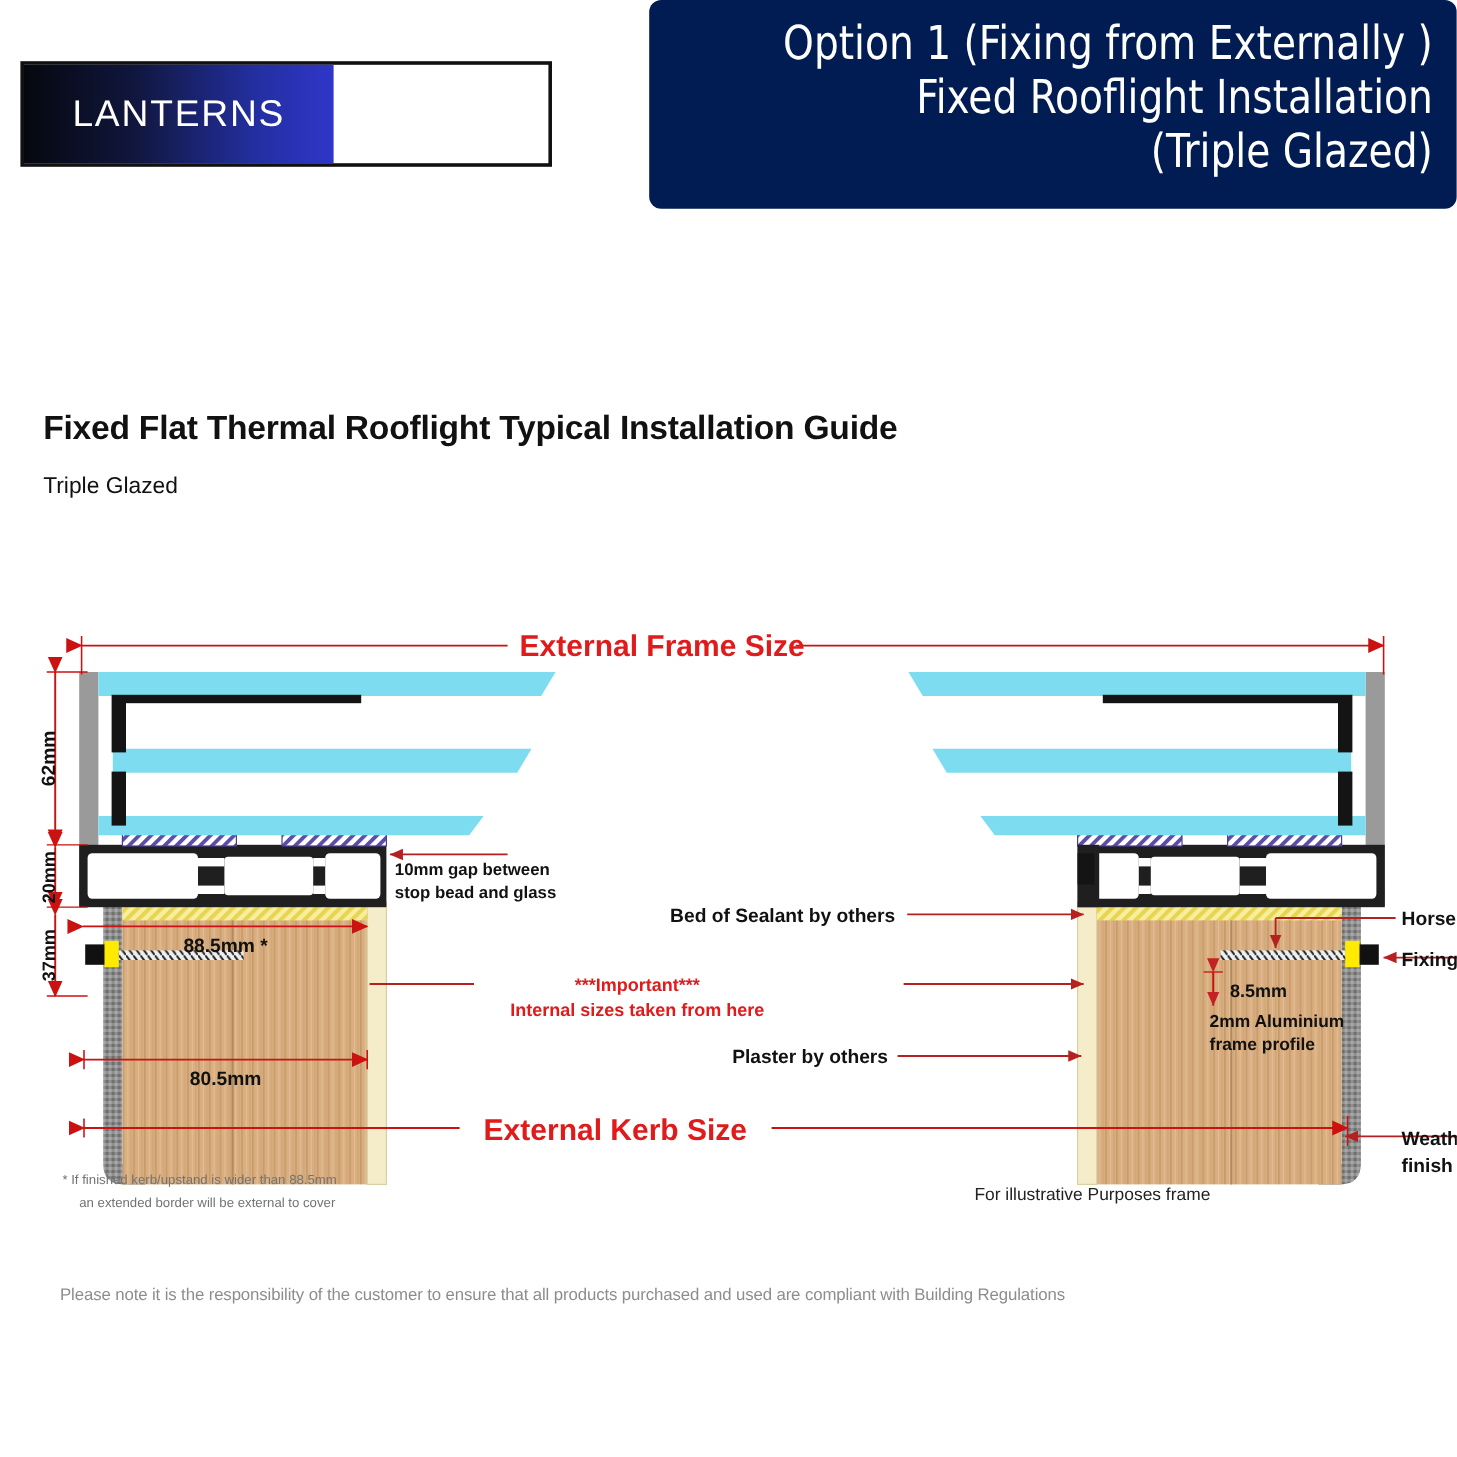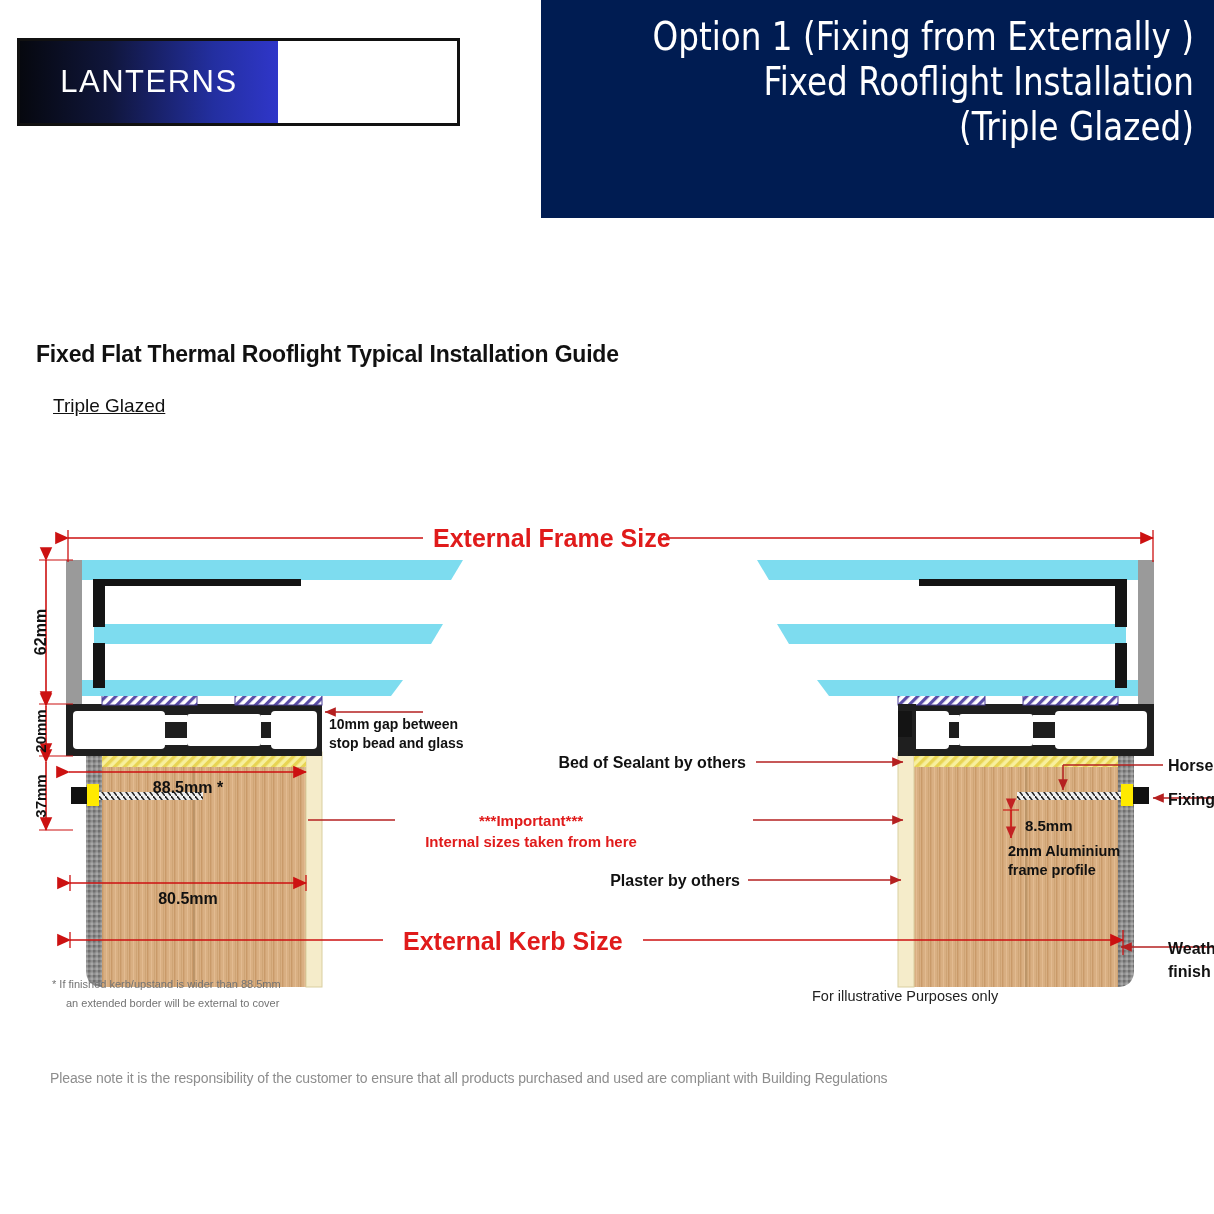--- a/index.html
+++ b/index.html
@@ -1,34 +1,34 @@
 <!DOCTYPE html>
 <html><head>
 <meta charset="utf-8">
 <style>
   html,body{margin:0;padding:0;background:#ffffff;}
   body{width:1214px;height:1214px;font-family:"Liberation Sans",sans-serif;color:#111;overflow:hidden;position:relative;}
 
   
   #header{position:absolute;left:0;top:0;width:1214px;height:190px;}
-  #logo-box{position:absolute;left:17px;top:38px;width:443px;height:88px;border:3px solid #111;background:#fff;box-sizing:border-box;display:flex;align-items:stretch;}
+  #logo-box{position:absolute;left:17px;top:51px;width:443px;height:88px;border:3px solid #111;background:#fff;box-sizing:border-box;display:flex;align-items:stretch;}
   #logo-left{flex:0 0 258px;background:linear-gradient(90deg,#06080f 0%,#10163c 35%,#232fa0 75%,#2f36c9 100%);display:flex;align-items:center;justify-content:center;}
   #logo-left span{color:#fff;font-size:31px;letter-spacing:1.5px;font-weight:400;font-family:"Liberation Sans",sans-serif;}
   #logo-right{flex:1;background:#fff;display:flex;align-items:center;justify-content:flex-start;padding-left:6px;}
   #logo-right .dir{color:#111;font-size:31px;font-weight:bold;letter-spacing:-0.2px;}
   #logo-right .tld{color:#333;font-size:13px;font-weight:bold;letter-spacing:0.5px;margin-left:3px;margin-top:9px;}
 
-  #banner{position:absolute;left:541px;top:0;width:673px;height:218px;background:#001c52;
-          box-sizing:border-box;padding:14px 20px 10px 20px;text-align:right;}
+  #banner{position:absolute;left:541px;top:0;width:673px;height:174px;background:#001c52;
+          box-sizing:border-box;padding:14px 20px 10px 20px;text-align:right;border-radius:10px;}
   #banner .bline{color:#fff;font-size:39px;line-height:45px;font-family:"DejaVu Sans Condensed","Liberation Sans",sans-serif;
                  white-space:nowrap;font-weight:400;transform:scaleX(0.93);transform-origin:right center;}
 
   
-  #doc-title{position:absolute;left:36px;top:341px;font-size:23px;font-weight:bold;letter-spacing:-0.2px;}
-  #doc-sub{position:absolute;left:53px;top:395px;font-size:19px;text-decoration:underline;}
+  #doc-title{position:absolute;left:36px;top:341px;font-size:28px;font-weight:bold;letter-spacing:-0.2px;}
+  #doc-sub{position:absolute;left:36px;top:395px;font-size:19px;}
 
   
   #diagram{position:absolute;left:3px;top:500px;width:1136px;height:560px;}
   #diagram svg{display:block;}
 
   
   #kerb-note{position:absolute;left:52px;top:975px;font-size:11px;line-height:19px;font-weight:normal;color:#737373;width:330px;}
   #kerb-note .ind{display:block;padding-left:14px;}
   #illus{position:absolute;left:812px;top:988px;font-size:14.5px;color:#222;}
   #disclaimer{position:absolute;left:50px;top:1070px;font-size:14px;color:#8d8d8d;letter-spacing:-0.1px;text-align:right;}
@@ -252,14 +252,14 @@
     <text x="1165" y="477" font-size="16" font-weight="bold" fill="#111">finish by others</text>
   </g>
 </svg>
 </div>
 
 <div id="kerb-note">
   <span>* If finished kerb/upstand is wider than 88.5mm</span>
   <span class="ind">an extended border will be external to cover</span>
 </div>
 
-<div id="illus">For illustrative Purposes only</div>
+<div id="illus">For illustrative Purposes frame</div>
 <div id="disclaimer">Please note it is the responsibility of the customer to ensure that all products purchased and used are compliant with Building Regulations</div>
 
 </body></html>

